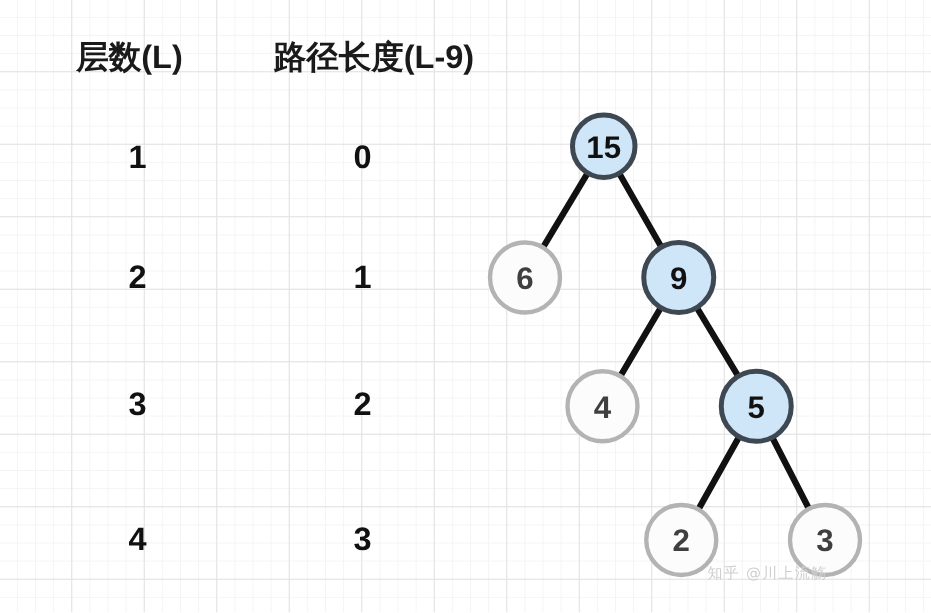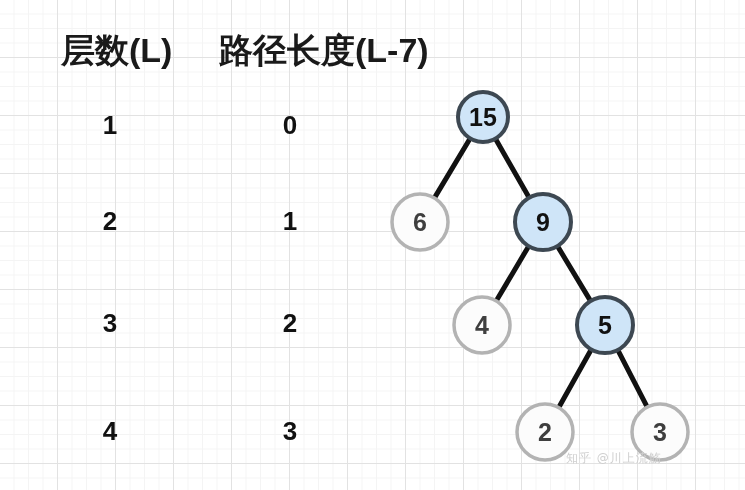--- a/index.html
+++ b/index.html
@@ -22,21 +22,21 @@
       58px 58px,
       58px 58px,
       14.5px 14.5px,
       14.5px 14.5px;
     background-position: -1px -1px, -1px -1px, -1px -1px, -1px -1px;
     font-family: "Liberation Sans", "DejaVu Sans", sans-serif;
   }
 
   .col-header {
     position: absolute;
-    font-size: 34px;
+    font-size: 26px;
     font-weight: bold;
     color: #1a1a1a;
     letter-spacing: 0px;
     white-space: nowrap;
     text-align: center;
   }
   #header-level  { left: 61px;  top: 28px; }
   #header-path   { left: 219px; top: 28px; }
 
   .row-cell {
@@ -81,21 +81,21 @@
     font-family: "DejaVu Sans", "Liberation Sans", sans-serif;
   }
 </style>
 </head>
 <body>
 
 <div id="canvas">
 
   <div class="col-header" id="header-level">层数(L)</div>
 
-  <div class="col-header" id="header-path">路径长度(L-7)</div>
+  <div class="col-header" id="header-path">路径长度(L-9)</div>
 
   <div id="rows-layer">
       <div class="row-cell" style="left: 90px; top: 110px;">1</div>
       <div class="row-cell" style="left: 270px; top: 110px;">0</div>
       <div class="row-cell" style="left: 90px; top: 206px;">2</div>
       <div class="row-cell" style="left: 270px; top: 206px;">1</div>
       <div class="row-cell" style="left: 90px; top: 308px;">3</div>
       <div class="row-cell" style="left: 270px; top: 308px;">2</div>
       <div class="row-cell" style="left: 90px; top: 416px;">4</div>
       <div class="row-cell" style="left: 270px; top: 416px;">3</div>

